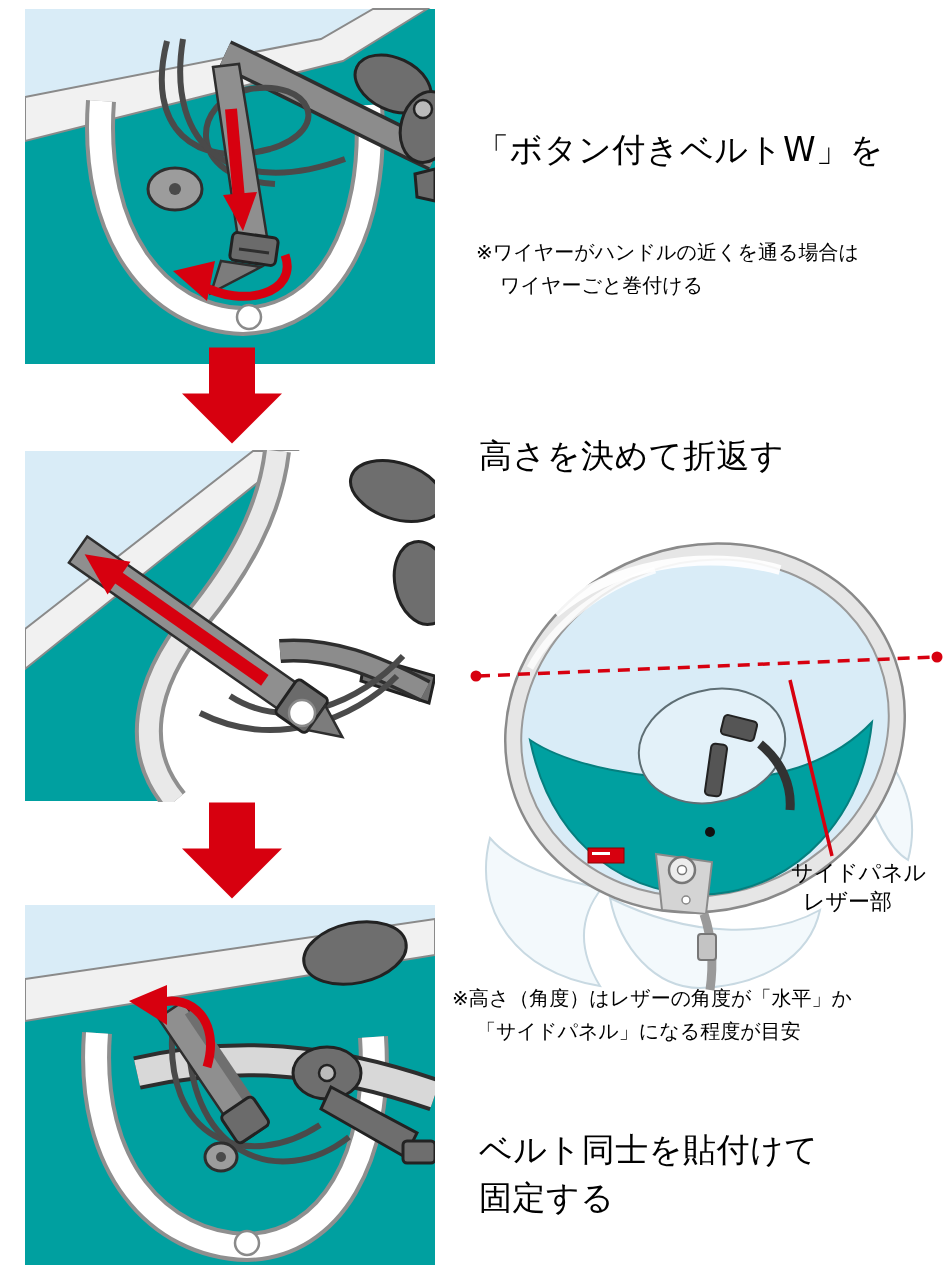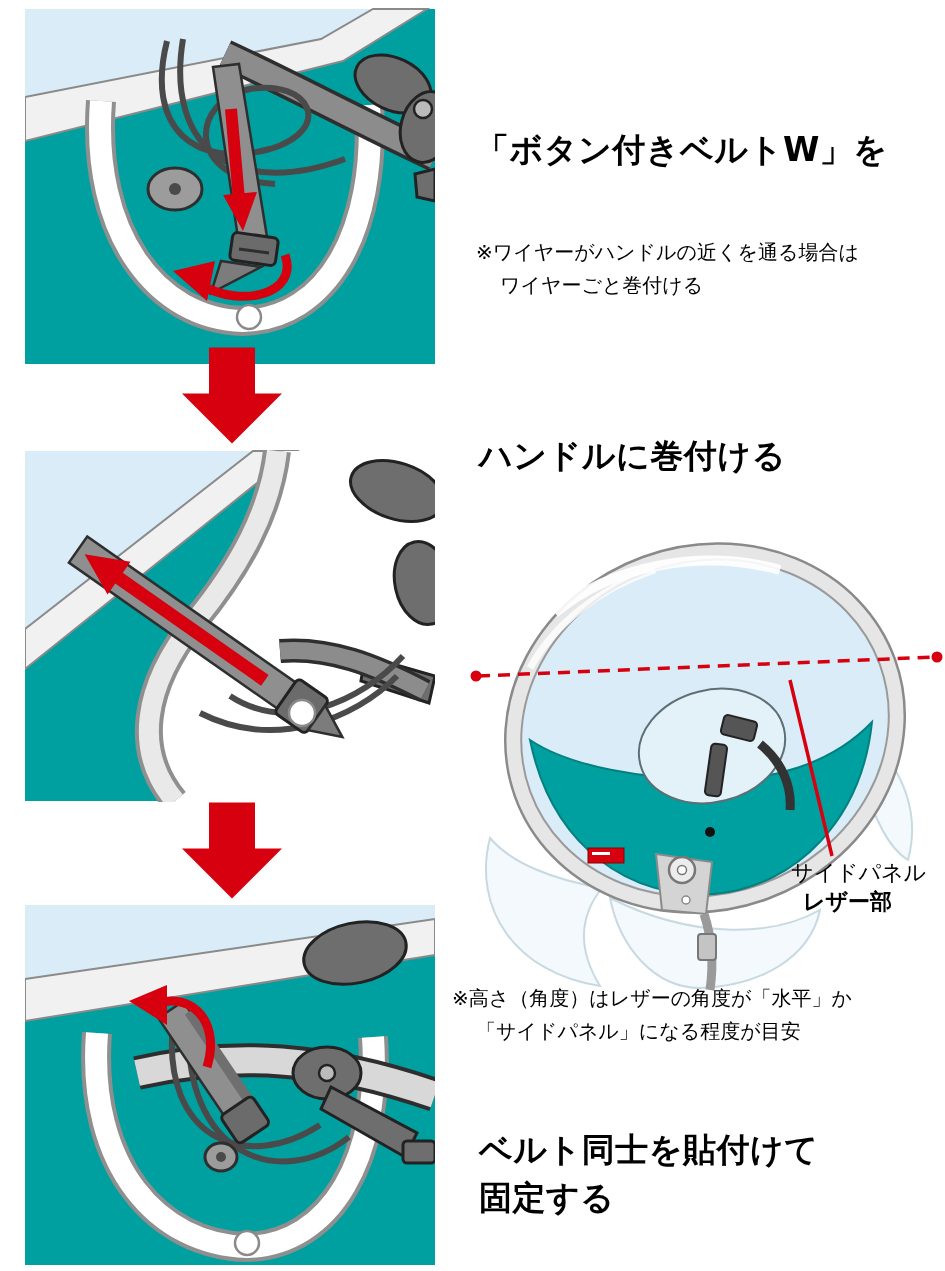--- a/index.html
+++ b/index.html
@@ -5,29 +5,29 @@
   html,body{margin:0;padding:0;background:#fff;}
   .page{position:relative;width:945px;height:1271px;background:#ffffff;overflow:hidden;
         font-family:"DejaVu Sans","Liberation Sans",sans-serif;color:#000;}
   .abs{position:absolute;}
   .panel svg,.flow-arrow svg,.shield-illo svg{display:block;width:100%;height:100%;}
   .p1{left:25px;top:8px;width:410px;height:357px;}
   .a1{left:182px;top:347px;width:100px;height:97px;}
   .p2{left:25px;top:450px;width:410px;height:352px;}
   .a2{left:182px;top:801px;width:100px;height:99px;}
   .p3{left:25px;top:905px;width:410px;height:360px;}
-  .title{font-size:33px;line-height:48px;font-weight:700;letter-spacing:0.5px;white-space:nowrap;}
+  .title{font-size:33px;line-height:48px;font-weight:400;letter-spacing:0.5px;white-space:nowrap;}
   .note{font-size:20px;line-height:33px;white-space:nowrap;}
   .note .indent{padding-left:24px;font-family:Liberation Serif, serif;}
   .t1{left:476px;top:126px;}
   .n1{left:476px;top:236px;}
   .t2{left:479px;top:432px;}
   .shield-illo{left:460px;top:518px;width:485px;height:475px;}
   .side-label{left:791px;top:858px;font-size:22px;line-height:29px;white-space:nowrap;}
-  .side-label .l2{padding-left:12px;font-weight:bold;}
+  .side-label .l2{padding-left:12px;}
   .n2{left:452px;top:982px;}
   .t3{left:479px;top:1126px;}
 </style>
 </head>
 <body>
 
 <div class="page">
 
   <div class="abs panel p1">
     <svg viewBox="0 0 410 355">
@@ -161,21 +161,21 @@
 
   <div class="abs title t1">
     <div>「ボタン付きベルトW」を</div>
   </div>
   <div class="abs note n1">
     <div>※ワイヤーがハンドルの近くを通る場合は</div>
     <div class="indent">ワイヤーごと巻付ける</div>
   </div>
 
   <div class="abs title t2">
-    <div>ハンドルに巻付ける</div>
+    <div>高さを決めて折返す</div>
   </div>
 
   <div class="abs shield-illo">
     <svg viewBox="0 0 485 475">
       <g fill="#F3F9FC" stroke="#C8D9E2" stroke-width="2">
         <path d="M 30,320 C 12,390 55,455 140,468 C 118,432 118,400 142,370 C 95,362 52,346 30,320 Z"></path>
         <path d="M 150,380 C 230,420 310,420 360,392 C 350,440 300,468 240,470 C 195,470 160,430 150,380 Z"></path>
         <path d="M 408,220 C 445,252 460,298 448,342 C 428,330 412,296 404,262 Z"></path>
       </g>
       <g transform="rotate(-20 245 210)">

